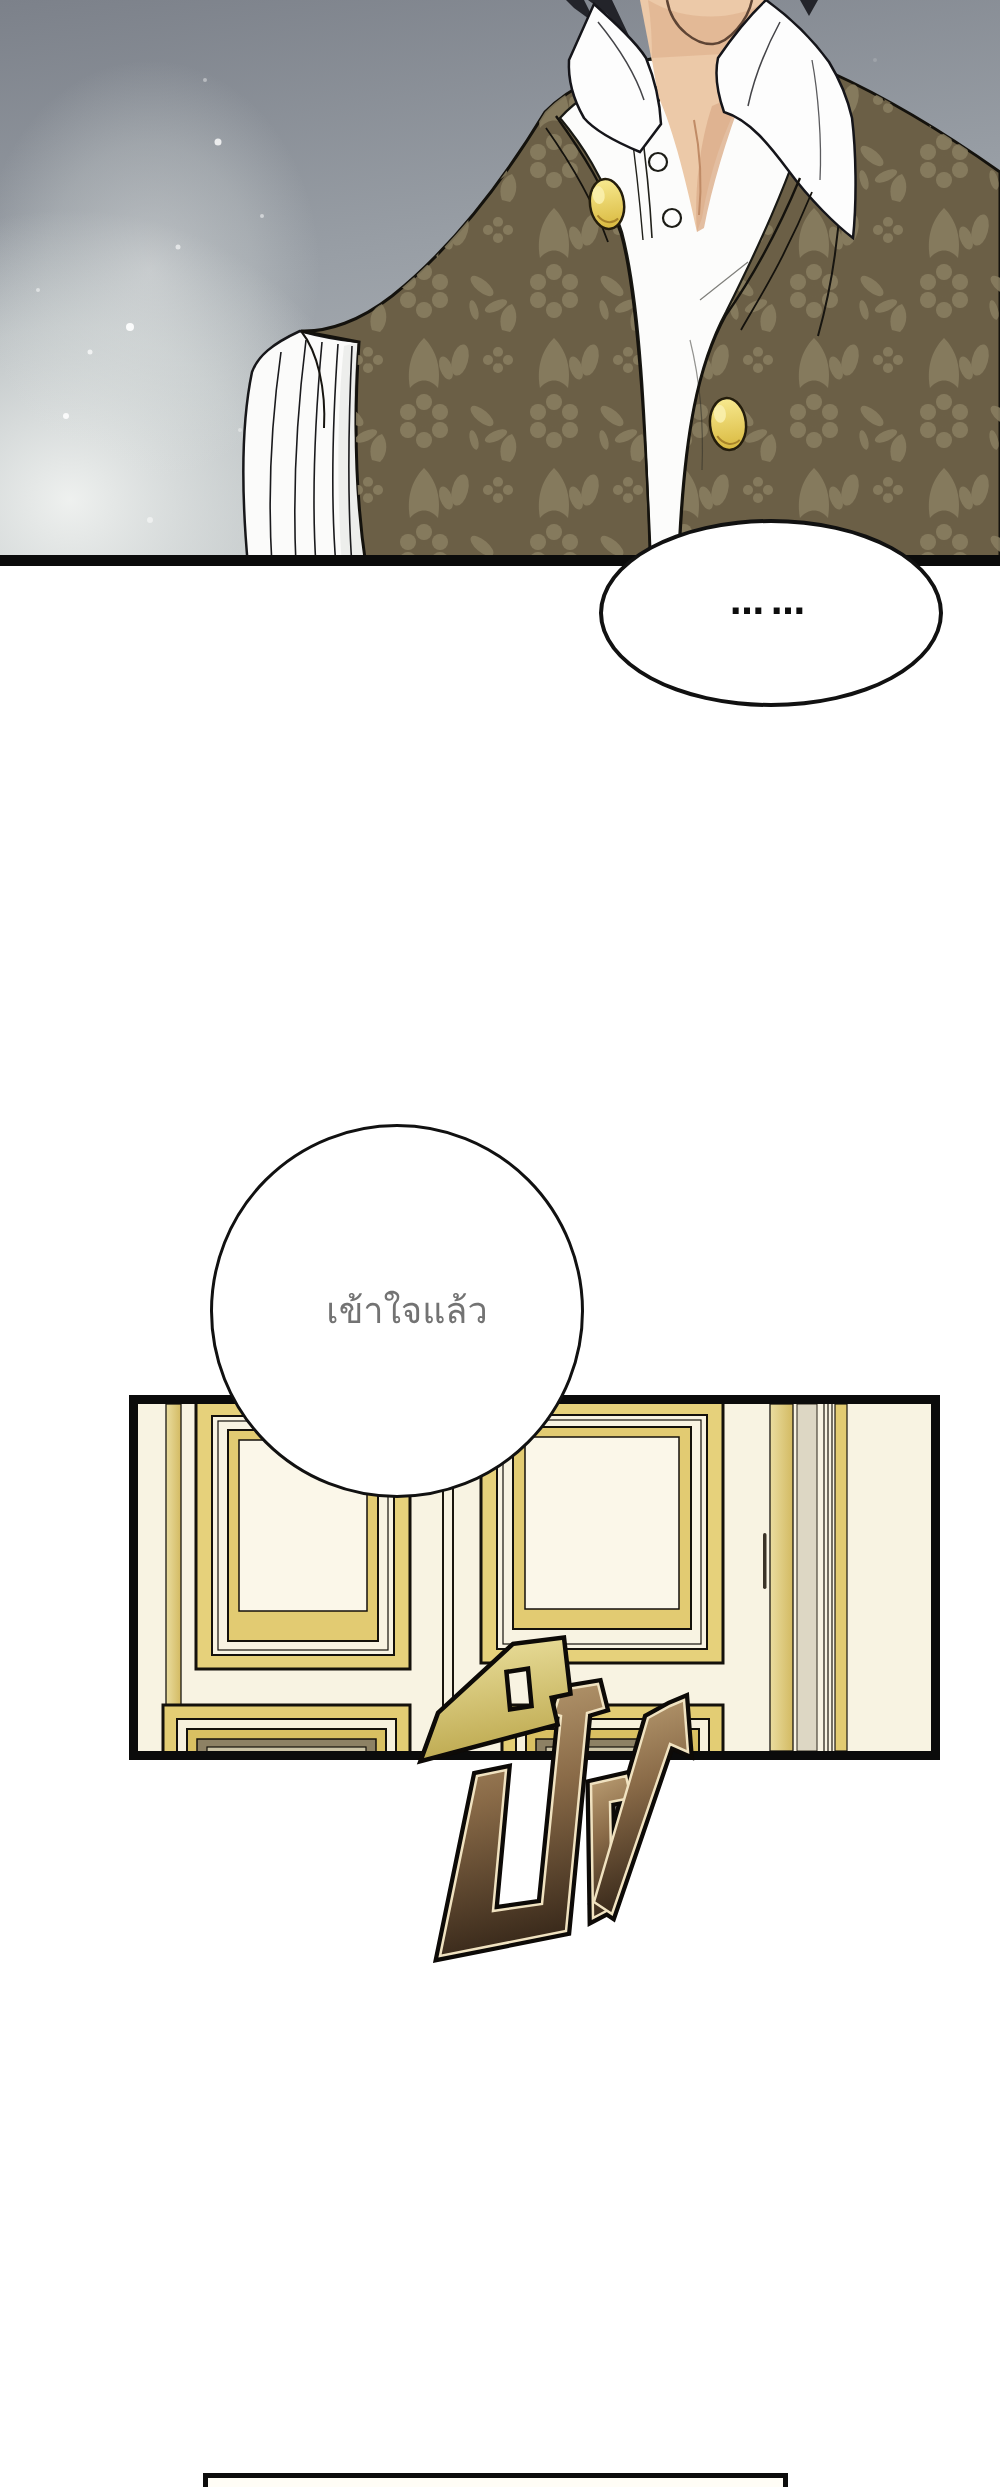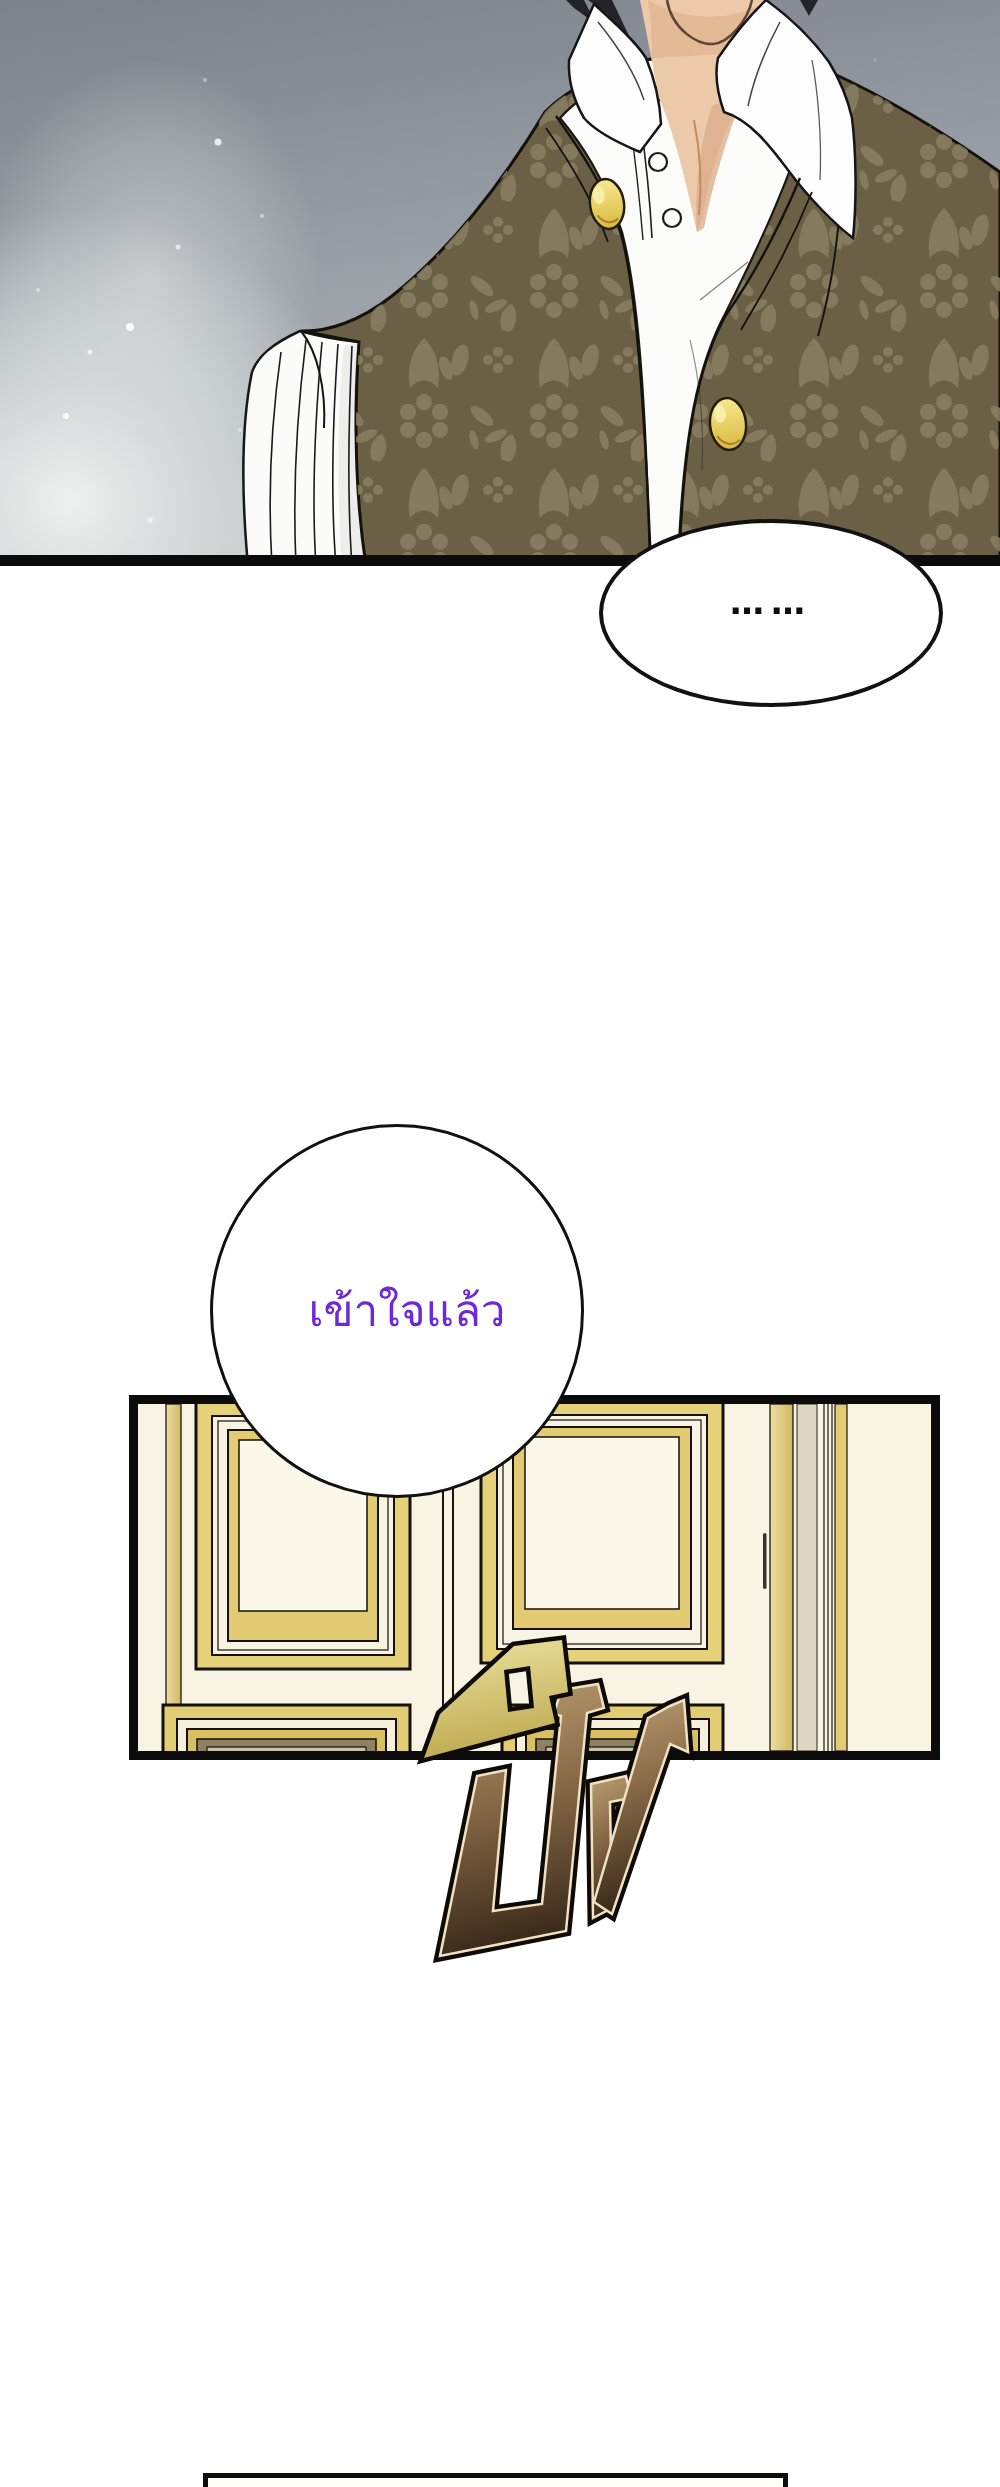--- a/index.html
+++ b/index.html
@@ -6,21 +6,21 @@
   body{font-family:"DejaVu Sans","Liberation Sans",sans-serif;}
   .page{position:relative;width:1000px;height:2487px;background:#ffffff;overflow:hidden;}
   .abs{position:absolute;}
   svg{display:block;}
   .panel1{left:0;top:0;z-index:1;}
   .panel2{left:129px;top:1395px;z-index:2;}
   .bubble{background:#ffffff;display:flex;align-items:center;justify-content:center;z-index:4;box-sizing:border-box;}
   .bubble-ellipse{left:599px;top:519px;width:344px;height:188px;border:4px solid #111111;border-radius:50%;}
   .bubble-ellipse span{font-size:34px;font-weight:700;letter-spacing:7px;color:#0d0d0d;transform:translateY(-11px);}
   .bubble-circle{left:210px;top:1124px;width:374px;height:374px;border:3px solid #111111;border-radius:50%;}
-  .bubble-circle span{font-size:44px;color:#6d28d9;line-height:1.2;margin-left:20px;}
+  .bubble-circle span{font-size:36px;color:#737373;line-height:1.2;margin-left:20px;}
   .sfx{left:398px;top:1626px;width:320px;height:370px;z-index:5;}
   .panel3{left:203px;top:2473px;width:585px;height:14px;background:#fffdf6;border:5px solid #0d0d0d;border-bottom:none;z-index:1;box-sizing:border-box;}
   .sr-only{position:absolute;width:1px;height:1px;overflow:hidden;clip:rect(0 0 0 0);white-space:nowrap;}
 </style>
 </head>
 <body>
 
 <div class="page">
 
   <svg class="abs panel1" width="1000" height="566" viewBox="0 0 1000 566">

